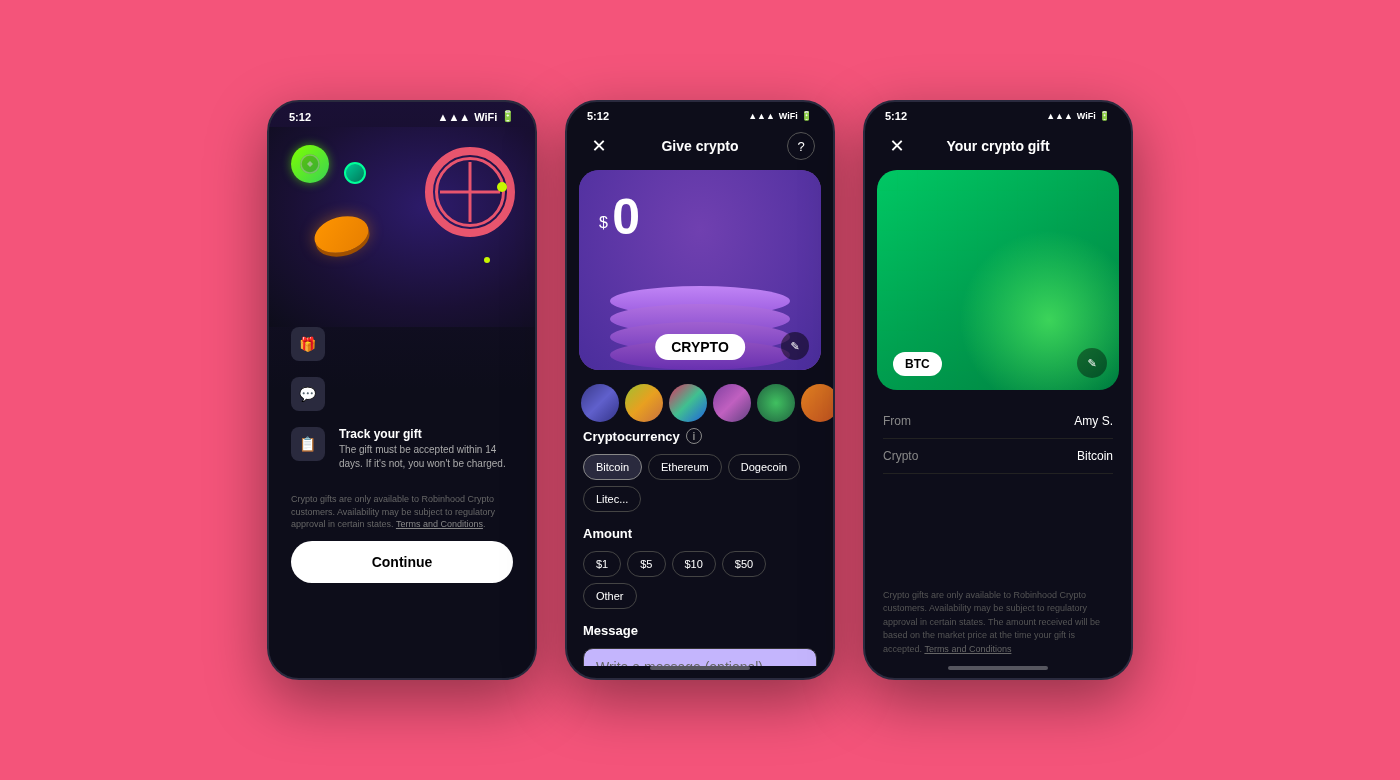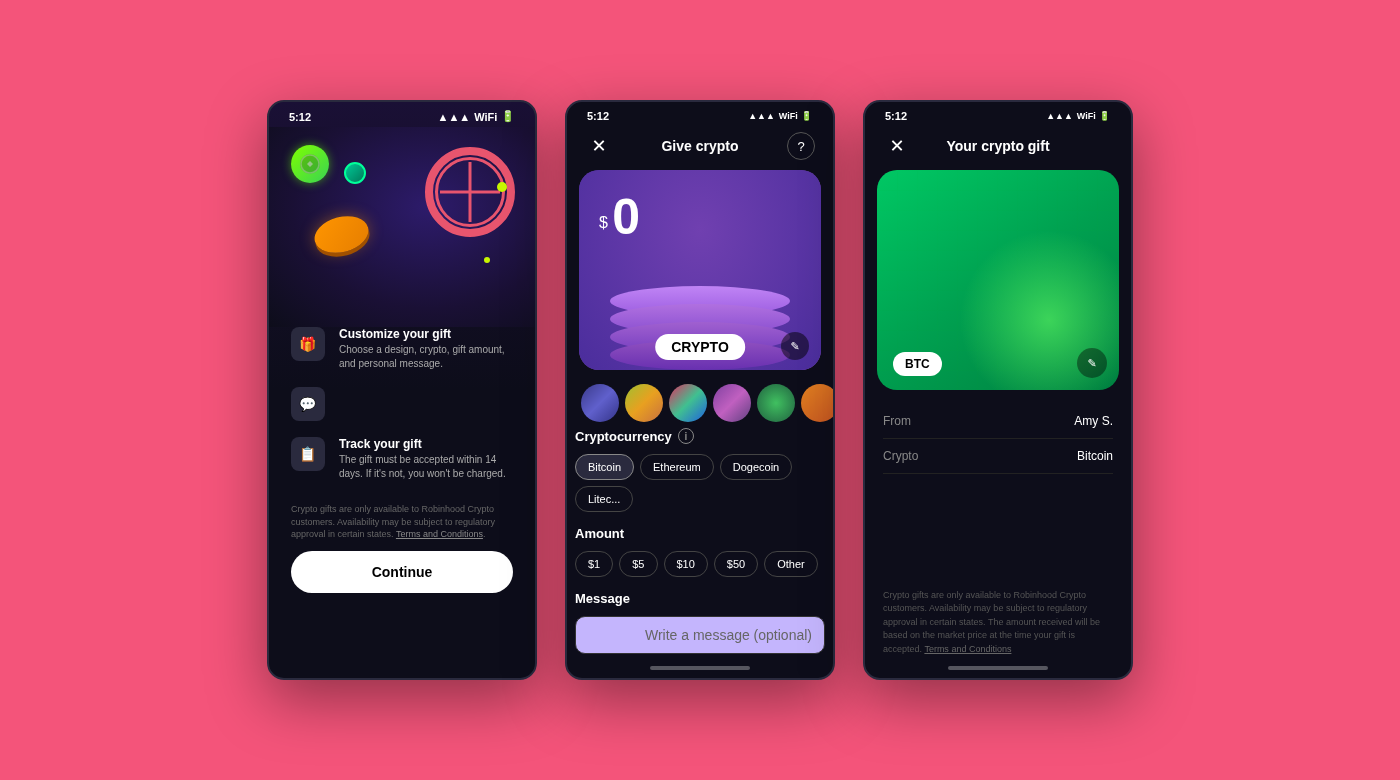--- a/index.html
+++ b/index.html
@@ -13,21 +13,21 @@
       gap: 28px;
       font-family: -apple-system, BlinkMacSystemFont, 'Segoe UI', sans-serif;
       overflow: hidden;
     }
 
     
     .phone {
       width: 270px;
       height: 580px;
       background: #1a1a2e;
-      border-radius: 17px;
+      border-radius: 32px;
       border: 2px solid #2a2a3e;
       position: relative;
       overflow: hidden;
       display: flex;
       flex-direction: column;
       box-shadow: 0 20px 60px rgba(0,0,0,0.4);
     }
 
     
     .status-bar {
@@ -359,22 +359,21 @@
     .av2 { background: linear-gradient(135deg, #a0c030, #e8a020, #c87040); }
     .av3 { background: linear-gradient(135deg, #e03060, #40c090, #2060e0); }
     .av4 { background: linear-gradient(135deg, #8040a0, #c060c0, #604080); }
     .av5 { background: radial-gradient(circle, #40c060, #206040); }
     .av6 { background: linear-gradient(135deg, #e08020, #c05020); }
 
     
     .phone2-scroll {
       flex: 1;
       overflow: hidden;
-      padding: 0 8px;
-      text-align: right;
+      padding: 0 16px;
     }
     .section-label {
       font-size: 13px;
       font-weight: 600;
       color: white;
       margin-bottom: 10px;
       display: flex;
       align-items: center;
       gap: 6px;
     }
@@ -555,24 +554,20 @@
       </div>
     </div>
     <div class="dot-yellow"></div>
     <div class="dot-yellow2"></div>
   </div>
 
   <div class="phone1-content">
 
     <div class="feature-item">
       <div class="feature-icon-box">🎁</div>
-      <div>
-        <div class="feature-text-title">Customize your gift</div>
-        <div class="feature-text-desc">Choose a design, crypto, gift amount, and personal message.</div>
-      </div>
     </div>
 
     <div class="feature-item">
       <div class="feature-icon-box">💬</div>
     </div>
 
     <div class="feature-item">
       <div class="feature-icon-box">📋</div>
       <div>
         <div class="feature-text-title">Track your gift</div>

